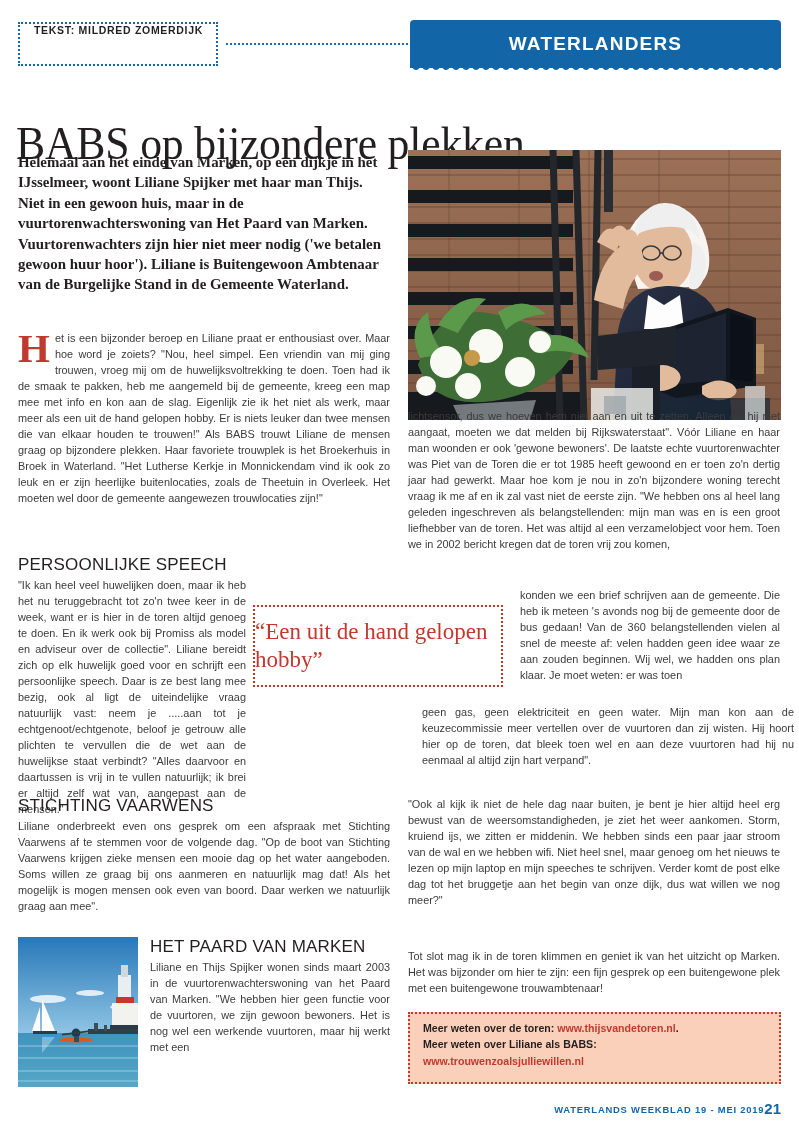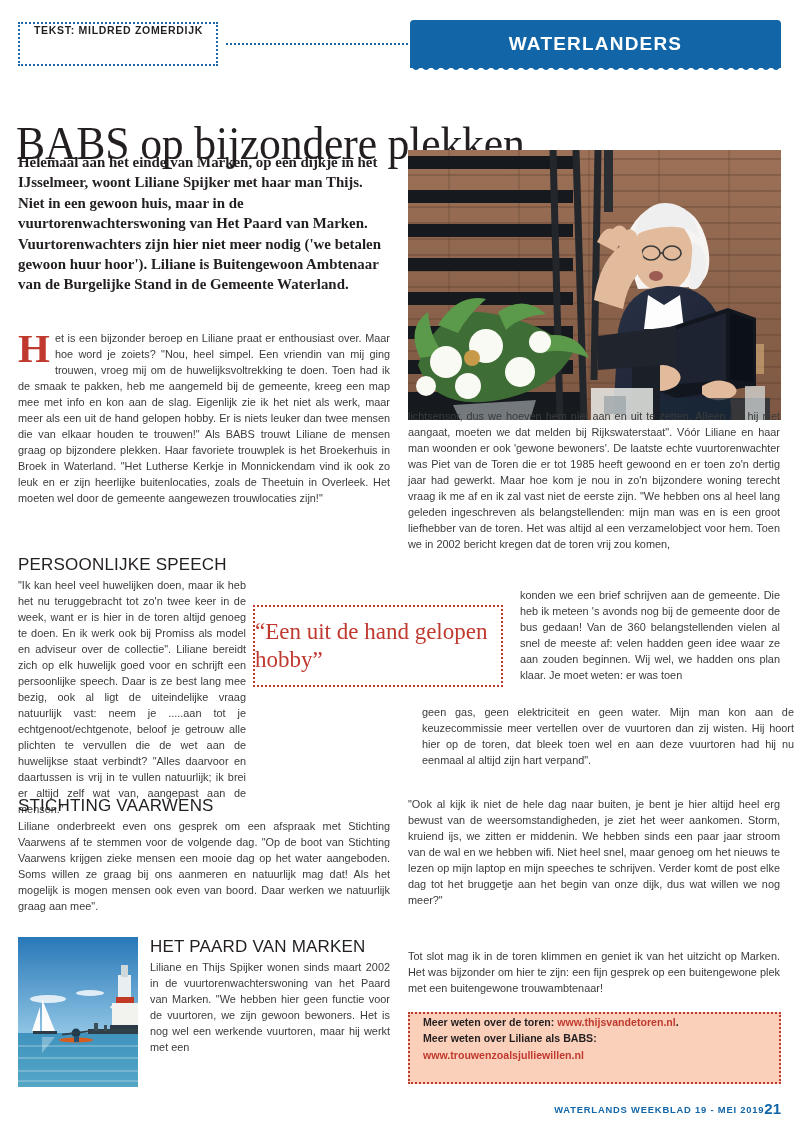--- a/index.html
+++ b/index.html
@@ -54,21 +54,21 @@
     display:flex;align-items:center;justify-content:center;text-align:left;}
   .quote span{font-family:"Liberation Serif",serif;color:#c0392f;font-size:23px;line-height:1.22;}
 
   
   .photo-lh{position:absolute;left:18px;top:937px;width:120px;height:150px;overflow:hidden;background:#2f7fb8;}
   .photo-lh svg{display:block;}
   .cap{position:absolute;left:150px;top:937px;width:240px;}
 
   
   .infobox{position:absolute;left:408px;top:1012px;width:373px;height:72px;
-    background:#fbd0bb;border:2px dotted #c0392f;box-sizing:border-box;padding:0 13px;}
+    background:#fbd0bb;border:2px dotted #c0392f;box-sizing:border-box;padding:6px 13px;}
   .infobox p{margin:0;font-size:10.6px;line-height:1.55;font-weight:bold;color:#231f20;}
   .infobox a{color:#c0392f;text-decoration:none;}
 
   
   .footer{position:absolute;left:408px;top:1099px;width:373px;text-align:right;}
   .footer .ft{font-size:9.4px;font-weight:bold;letter-spacing:.8px;color:#1266a8;}
   .footer .pg{font-size:15px;font-weight:bold;color:#1266a8;vertical-align:-1px;}
   p.b{margin:0 0 9px 0;}
 </style>
 </head>
@@ -287,21 +287,21 @@
         <rect x="0" y="108" width="120" height="2"></rect>
           <rect x="0" y="120" width="120" height="2"></rect>
         <rect x="0" y="133" width="120" height="2"></rect>
           <rect x="0" y="143" width="120" height="2"></rect>
       </g>
     </svg>
   </div>
 
   <div class="cap">
     <div class="sec-h">HET PAARD VAN MARKEN</div>
-    <p class="bodytxt b">Liliane en Thijs Spijker wonen sinds maart 2002 in de vuurtorenwachterswoning van het Paard van Marken. "We hebben hier geen functie voor de vuurtoren, we zijn gewoon bewoners. Het is nog wel een werkende vuurtoren, maar hij werkt met een</p>
+    <p class="bodytxt b">Liliane en Thijs Spijker wonen sinds maart 2003 in de vuurtorenwachterswoning van het Paard van Marken. "We hebben hier geen functie voor de vuurtoren, we zijn gewoon bewoners. Het is nog wel een werkende vuurtoren, maar hij werkt met een</p>
   </div>
 
   <div class="infobox">
     <p><span>Meer weten over de toren: </span><a href="#">www.thijsvandetoren.nl</a><span>.</span></p>
     <p>Meer weten over Liliane als BABS:</p>
     <p><a href="#">www.trouwenzoalsjulliewillen.nl</a></p>
   </div>
 
   <div class="footer">
     <span class="ft">WATERLANDS WEEKBLAD 19 - MEI 2019</span><span class="pg">21</span>

